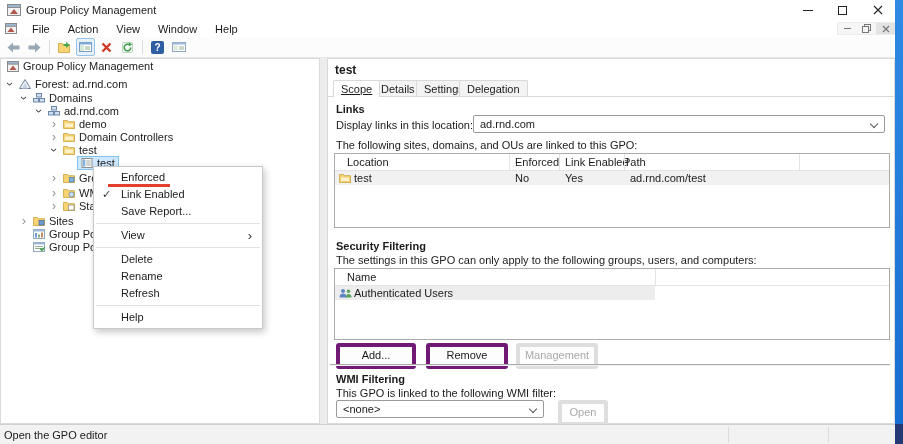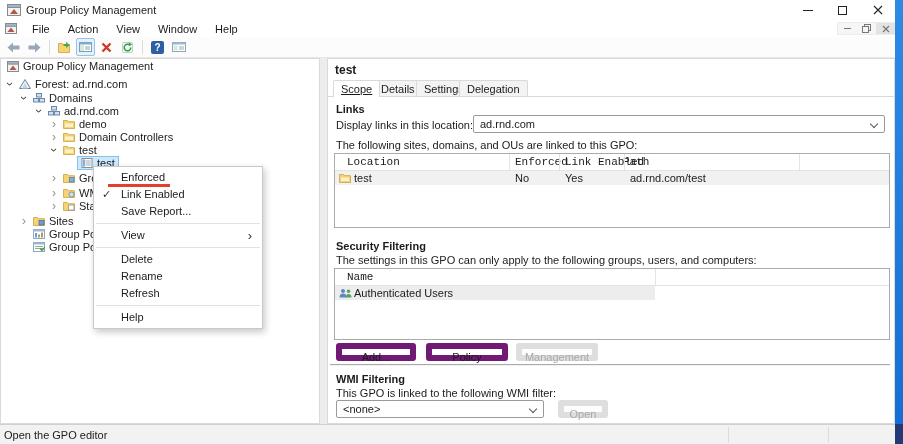--- a/index.html
+++ b/index.html
@@ -55,25 +55,25 @@
   .pane-title { position:absolute; left:7px; top:4px; font-weight:bold; font-size:12px; }
   .tabs { position:absolute; left:0; top:21px; width:100%; height:17px; border-bottom:1px solid #d9d9d9; }
   .tab { position:absolute; top:0; height:16px; line-height:16px; padding:0 7px; border:1px solid #d9d9d9; border-bottom:none; background:#f3f3f3; border-radius:2px 2px 0 0; }
   .tab.active { background:#fff; height:17px; z-index:2;text-decoration:underline; }
   .sec-h { position:absolute; font-weight:bold; }
   .txt { position:absolute; }
   .combo { position:absolute; height:18px; border:1px solid #9a9a9a; border-radius:2px; background:#fff; line-height:16px; padding-left:6px; }
   .combo .cchev { position:absolute; right:7px; top:5px; width:6px; height:6px; border-right:1px solid #555; border-bottom:1px solid #555; transform:rotate(45deg); }
   .gtable { position:absolute; border:1px solid #ababab; background:#fff; }
   .ghead { position:relative; height:17px; border-bottom:1px solid #e3e3e3; }
-  .gcol { position:absolute; top:2px;font-family:Liberation Mono, monospace; }
+  .gcol { position:absolute; top:2px; }
   .gdiv { position:absolute; top:0; width:1px; height:17px; background:#e3e3e3; }
   .grow { position:relative; height:14px; display:flex; align-items:center; background:#f1f1f1; }
   .gcell { position:absolute; top:1px; }
-  .btn { position:absolute; height:18px; border:6px solid #701a75; border-radius:3px; background:#fdfdfd; text-align:center; line-height:16px; }
+  .btn { position:absolute; height:26px; border:4px solid #701a75; border-radius:3px; background:#fdfdfd; text-align:center; line-height:16px; }
   .btn.disabled { color:#a9a9a9; border-color:#dedede; }
   .hdiv { position:absolute; left:2px; top:305px; width:560px; height:2px; border-top:1px solid #aaaaaa; background:#f2f2f2; }
   
   .statusbar { position:absolute; left:0; top:424px; width:895px; height:20px; background:#f2f2f2; border-top:1px solid #d0d0d0; }
   .status-text { position:absolute; left:4px; top:4px; }
   .st-div { position:absolute; top:2px; width:1px; height:16px; background:#dcdcdc; }
   
   .strip-top { position:absolute; left:895px; top:0; width:8px; height:424px; background:linear-gradient(180deg,#2f8ae4,#176ed2); }
   .strip-bot { position:absolute; left:895px; top:424px; width:8px; height:20px; background:#253a75; }
 </style>
@@ -382,21 +382,21 @@
             <circle cx="4" cy="3" r="2" fill="#5f87c4"></circle>
             <path d="M0.5 9.5 Q0.5 5.5 4 5.5 Q7.5 5.5 7.5 9.5 Z" fill="#5f87c4"></path>
             <circle cx="9.5" cy="3.2" r="1.8" fill="#59a061"></circle>
             <path d="M6.8 9.5 Q6.8 5.9 9.5 5.9 Q12.5 5.9 12.5 9.5 Z" fill="#59a061"></path>
           </svg>
         <span class="gcell" style="left:19px">Authenticated Users</span>
       </div>
     </div>
 
     <div class="btn" style="left:8px; top:284px; width:80px">Add...</div>
-    <div class="btn" style="left:98px; top:284px; width:82px">Policy</div>
+    <div class="btn" style="left:98px; top:284px; width:82px">Remove</div>
     <div class="btn disabled" style="left:188px; top:284px; width:82px">Management</div>
 
     <div class="hdiv"></div>
 
     <div class="sec-h" style="left:8px; top:314px">WMI Filtering</div>
     <div class="txt" style="left:8px; top:328px">This GPO is linked to the following WMI filter:</div>
     <div class="combo" style="left:8px; top:341px; width:208px">
       <span>&lt;none&gt;</span>
       <span class="cchev"></span>
     </div>

